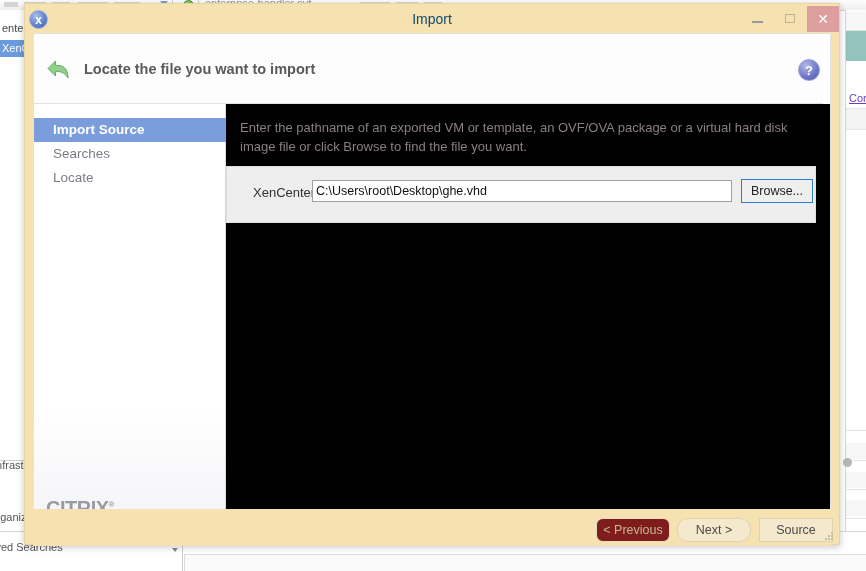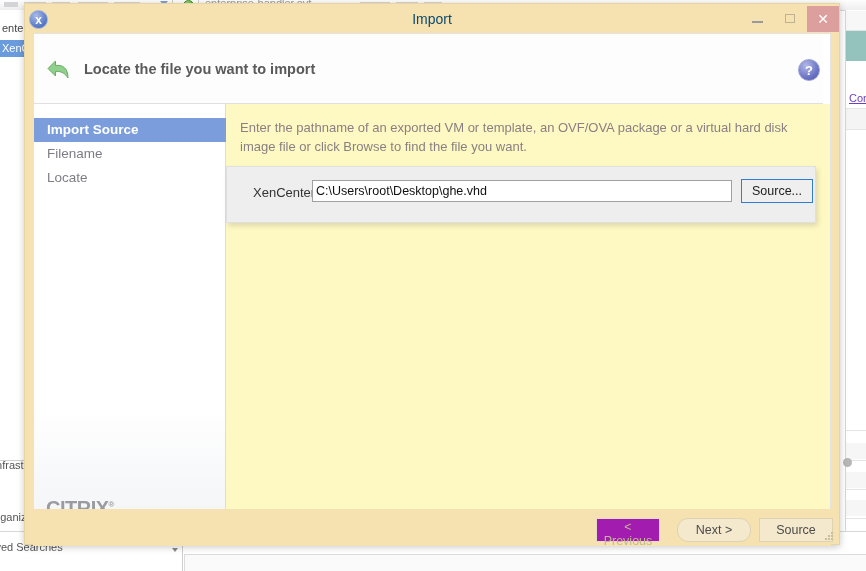--- a/index.html
+++ b/index.html
@@ -359,21 +359,21 @@
     background: linear-gradient(to bottom, #ffffff 0%, #ffffff 70%, #f2f3f6 100%);
     border-right: 1px solid #dcdcdc;
     box-sizing: border-box;
   }
   .side-item {
     position: relative;
     height: 24px;
     line-height: 24px;
     font-size: 13.5px;
     color: #7d7d86;
-    padding-left: 13px;
+    padding-left: 19px;
     box-sizing: border-box;
     white-space: nowrap;
   }
   .side-item.active {
     background: #7b9ddb;
     color: #ffffff;
     font-weight: bold;
   }
   #side-items-wrap {
     position: absolute;
@@ -392,21 +392,21 @@
   #citrix-logo sup {
     font-size: 8px;
     vertical-align: super;
   }
 
   
   #dlg-content {
     position: absolute;
     left: 192px; top: 70px;
     width: 604px; height: 434px;
-    background: #fef9c3;
+    background: #000000;
     box-sizing: border-box;
   }
   #content-desc {
     position: absolute;
     left: 14px; top: 14px;
     width: 570px;
     font-size: 13px;
     color: #8a7f82;
     line-height: 19px;
   }
@@ -463,24 +463,25 @@
     background: #f5e9cd;
     border: 1px solid #ddd2b2;
     box-sizing: border-box;
     font-family: "Liberation Sans", sans-serif;
     font-size: 12.5px;
     color: #4c4c4c;
     cursor: default;
   }
   #btn-previous {
     left: 563px;
-    width: 64px;
+    width: 74px;
     color: #c3b795;
     border-color: #e6dcc0;
-    background: #a21caf;
+    background: #7f1d1d;
+    border-radius: 7px;
   }
   #btn-next { left: 644px; width: 74px; border-radius: 11px; }
   #btn-cancel { left: 726px; width: 74px; }
   #resize-grip {
     position: absolute;
     left: 799px; top: 527px;
     width: 10px; height: 10px;
   }
   .grip-dot {
     position: absolute;
@@ -560,35 +561,35 @@
           <path d="M13.5 9 L6 16.5 L13.5 24 L13.5 19.5 C19 19 23 21 26 26 C26 16 20.5 12.5 13.5 13.5 Z" fill="#8fd08a" stroke="#6aab66" stroke-width="1"></path>
         </svg>
       </div>
       <div id="header-title">Locate the file you want to import</div>
       <div id="help-icon">?</div>
     </div>
 
     <div id="dlg-sidebar">
       <div id="side-items-wrap">
         <div class="side-item active">Import Source</div>
-        <div class="side-item">Filename</div>
+        <div class="side-item">Searches</div>
         <div class="side-item">Locate</div>
       </div>
       <div id="citrix-logo">
         <span>CITRIX</span><sup>®</sup>
       </div>
     </div>
 
     <div id="dlg-content">
       <div id="content-desc">Enter the pathname of an exported VM or template, an OVF/OVA package or a virtual hard disk image file or click Browse to find the file you want.</div>
 
       <div id="filename-group">
         <div id="filename-label">XenCenter:</div>
         <input id="filename-input" type="text" value="C:\Users\root\Desktop\ghe.vhd" style="">
-        <button id="browse-button">Source...</button>
+        <button id="browse-button">Browse...</button>
       </div>
     </div>
   </div>
 
   <div id="footer-bar">
     <button class="foot-btn" id="btn-previous" disabled="">&lt; Previous</button>
     <button class="foot-btn" id="btn-next">Next &gt;</button>
     <button class="foot-btn" id="btn-cancel">Source</button>
   </div>
 

